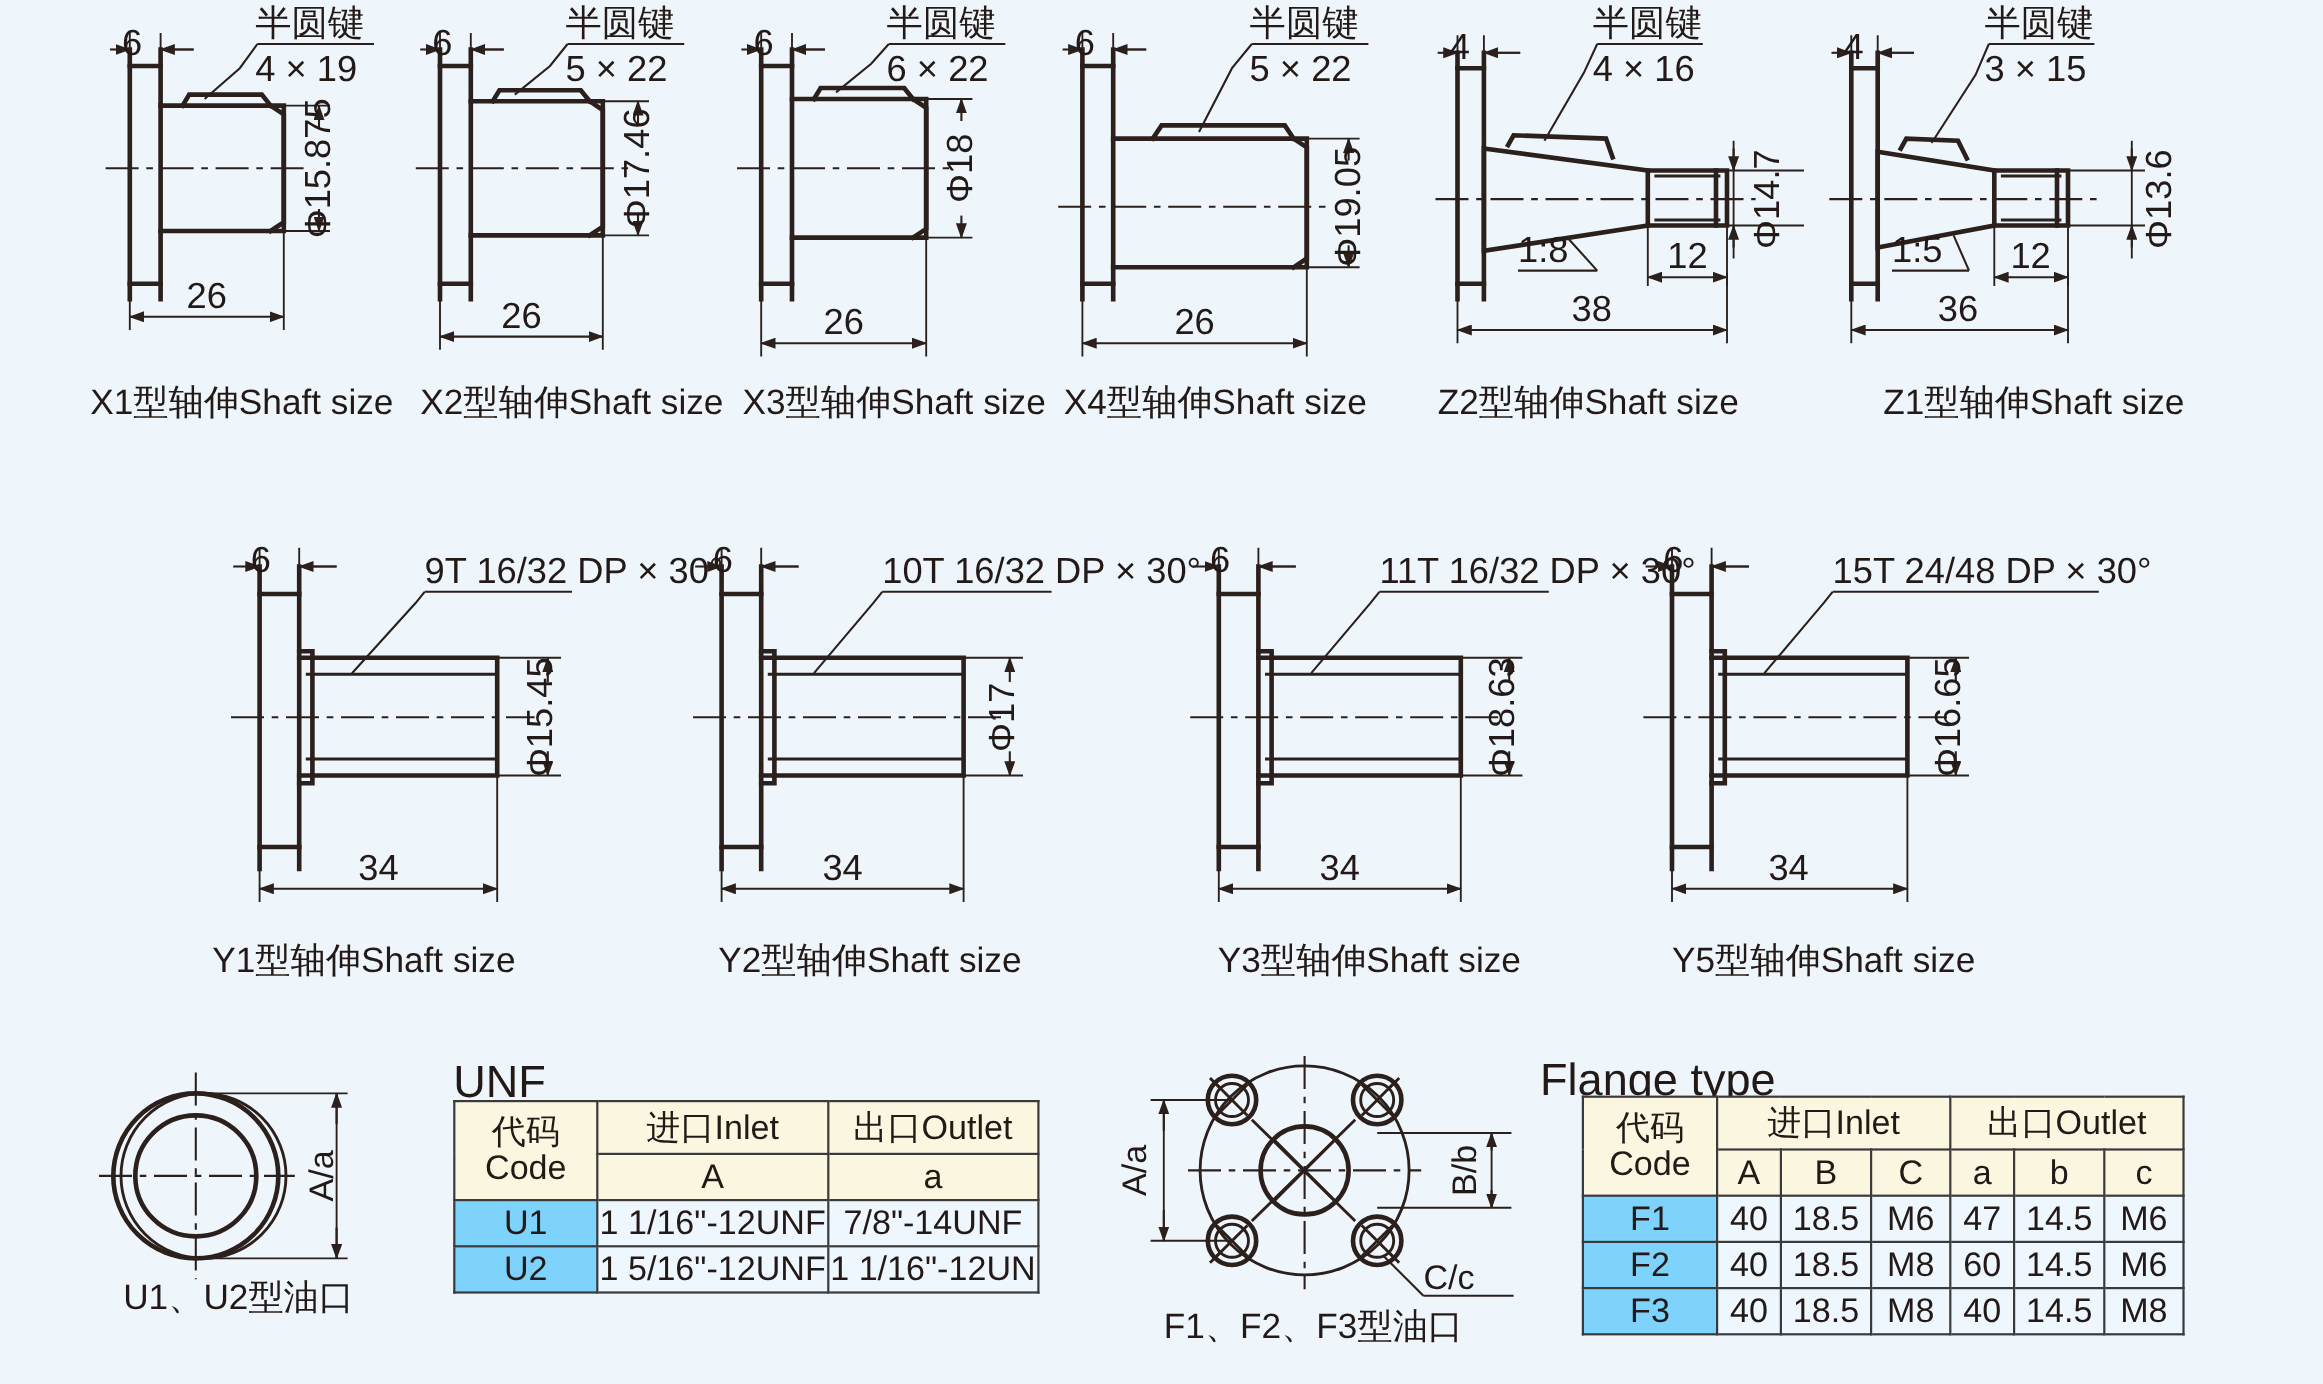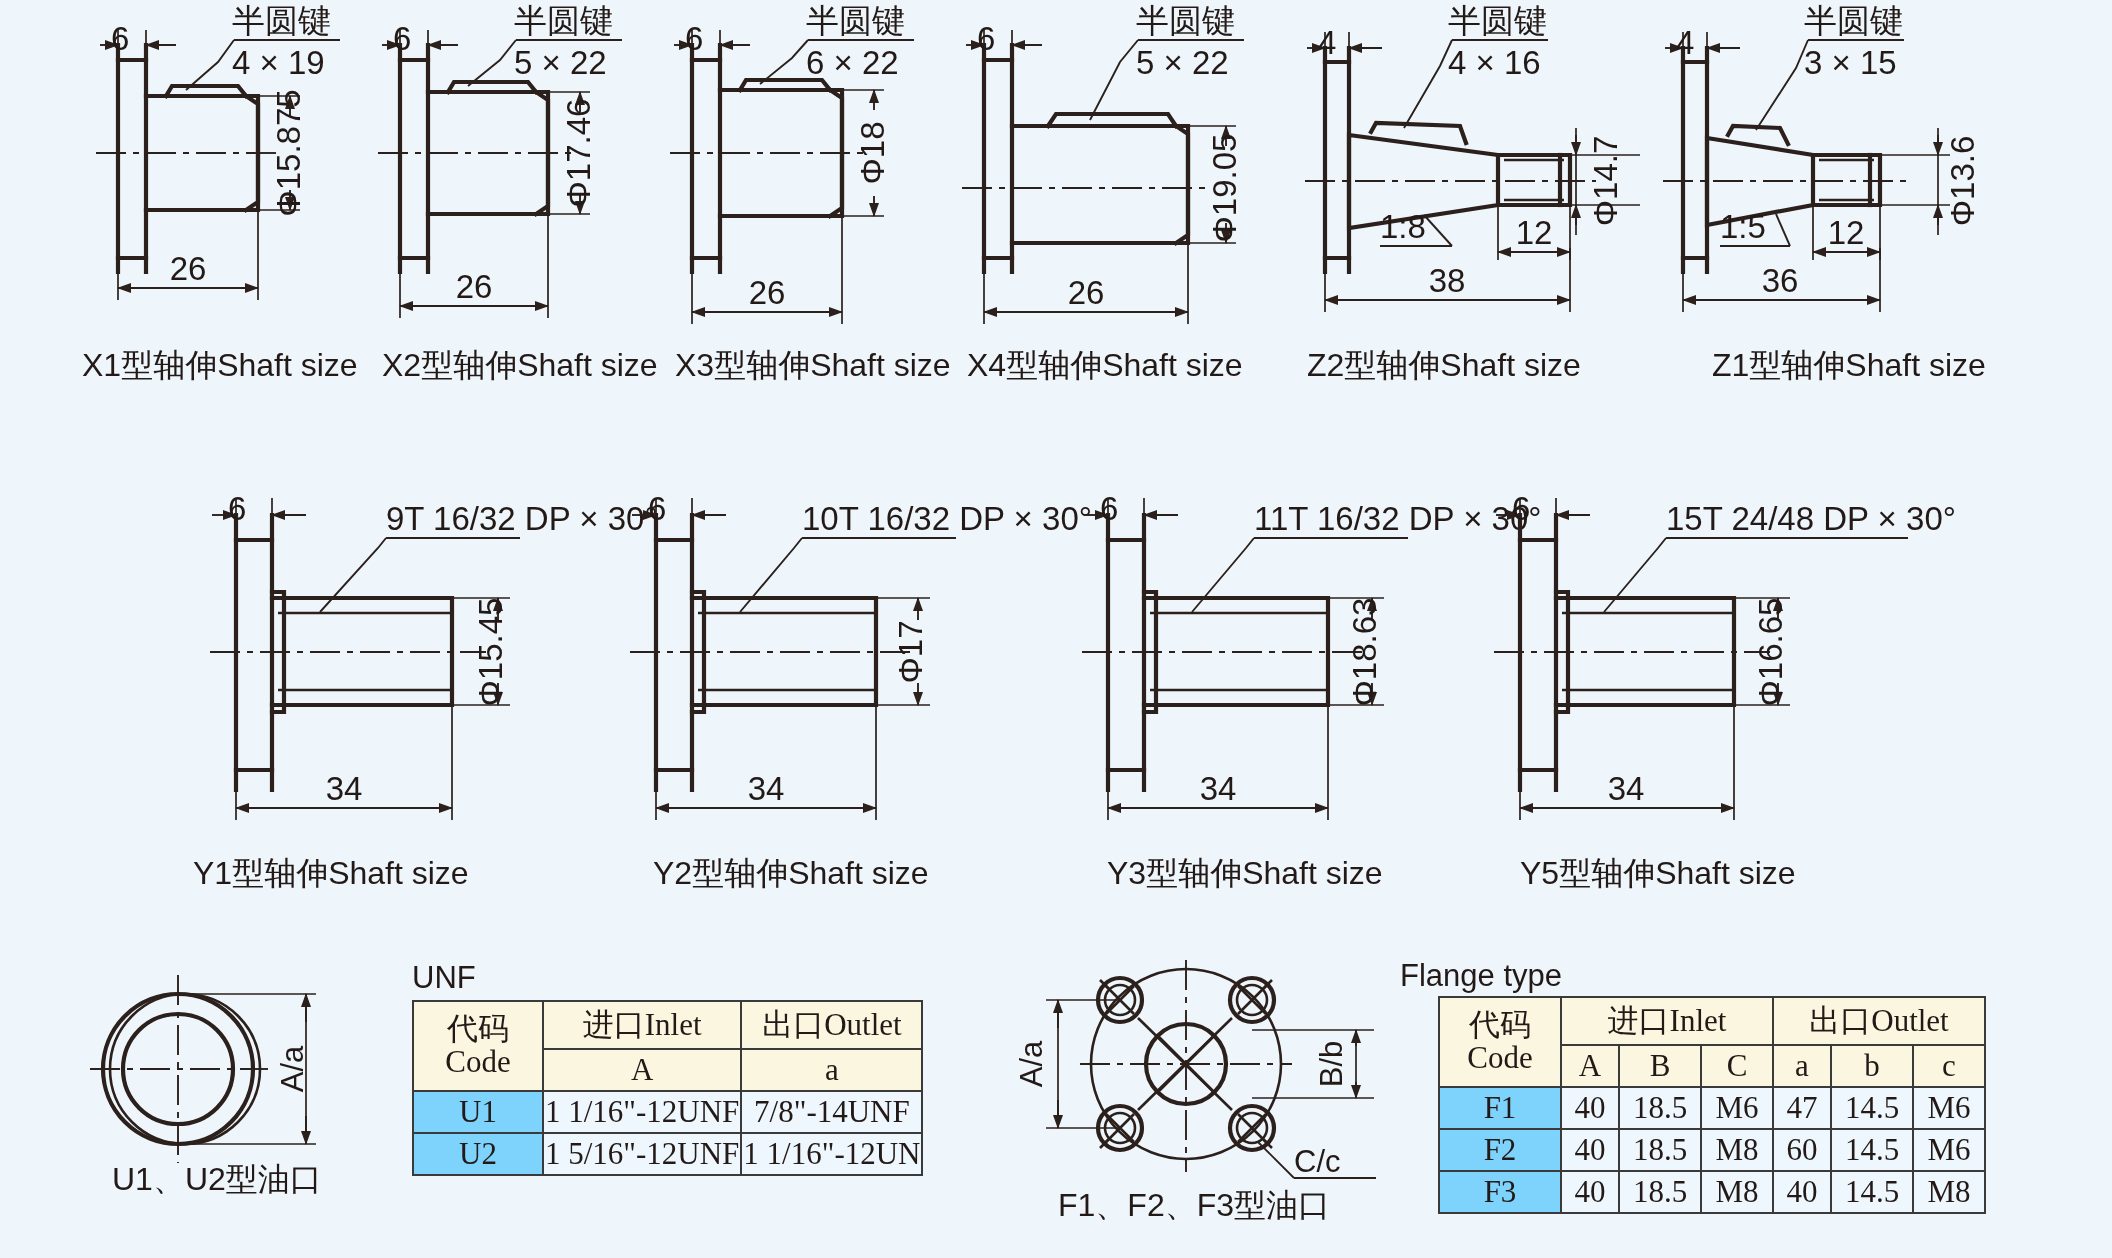--- a/index.html
+++ b/index.html
@@ -19,33 +19,33 @@
   .dim{fill:none;stroke:#2b201c;stroke-width:1.9;}
   .center{fill:none;stroke:#2b201c;stroke-width:1.9;}
   .ext{fill:none;stroke:#2b201c;stroke-width:1.7;}
   text{fill:#231a17;font-family:"Liberation Sans","DejaVu Sans",sans-serif;}
   .t-dim{font-size:33px;}
   .t-note{font-size:33px;}
   .t-cap{font-size:32px;}
   .t-lbl{font-size:31px;}
 
   
-  .tbl-wrap{position:absolute;font-family:Liberation Serif, serif;}
+  .tbl-wrap{position:absolute;}
   table.dt{border-collapse:collapse;font-size:31px;}
   table.dt th,table.dt td{
     border:2px solid #3a3a3a;
     text-align:center;
     padding:2px 1px;
     font-weight:normal;
     white-space:nowrap;
   }
   table.dt thead th{background:#fbf6e0;}
   table.dt tbody td{background:#eef7fd;}
   table.dt tbody td.code{background:#7dd3fc;}
-  .tbl-title{position:absolute;font-size:31px;}
+  .tbl-title{position:absolute;font-size:41px;}
 </style>
 </head>
 <body>
 
 <div class="canvas">
 
 <svg viewBox="0 0 2112 1258" xmlns="http://www.w3.org/2000/svg">
   <defs>
     <marker id="ar" markerWidth="14" markerHeight="10" refX="13" refY="5" orient="auto" markerUnits="userSpaceOnUse">
       <path d="M0,0 L14,5 L0,10 z" fill="#2b201c"></path>

